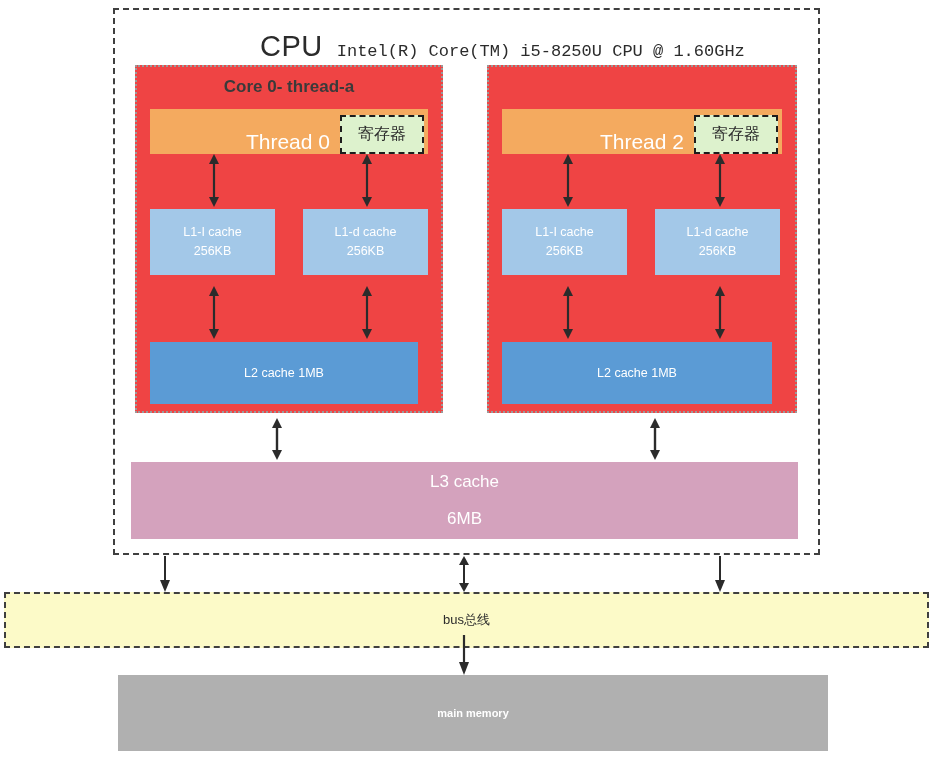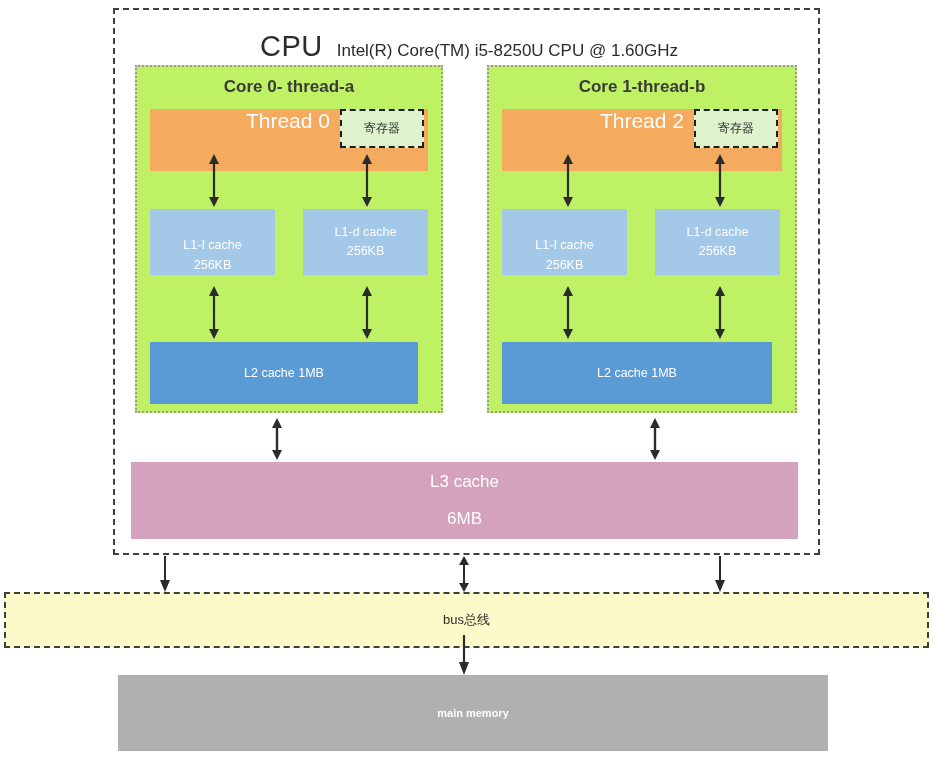--- a/index.html
+++ b/index.html
@@ -41,92 +41,93 @@
     font-size: 29px;
     color: #2b2b2b;
     letter-spacing: 0.5px;
     font-weight: 400;
   }
   .cpu-model {
     font-size: 17px;
     color: #2b2b2b;
     margin-left: 14px;
     font-weight: 400;
+    font-family: Liberation Mono, monospace;
   }
 
   
   .core-box {
     position: absolute;
     top: 65px;
     width: 308px;
     height: 348px;
     border: 2px dotted #9a9a9a;
     box-sizing: border-box;
-    background: #bef264;
+    background: #ef4444;
   }
   #core-0 { left: 135px; }
   #core-1 { left: 487px; width: 310px; }
 
   .core-title {
     position: absolute;
     left: 0; top: 10px;
     width: 100%;
     text-align: center;
     font-size: 17px;
     font-weight: bold;
     color: #3a3a3a;
   }
 
   
   .thread-bar {
     position: absolute;
     top: 42px;
     left: 13px;
     right: 13px;
-    height: 62px;
+    height: 45px;
     background: #f4aa5f;
     display: flex;
-    align-items: flex-start;
+    align-items: flex-end;
     justify-content: flex-end;
   }
   .thread-label {
     font-size: 21px;
     color: #ffffff;
     margin-right: 10px;
   }
   .register-box {
     width: 84px;
     height: 39px;
     margin-right: 4px;
     background: #ddf2cd;
     border: 2px dashed #1d1d1d;
     box-sizing: border-box;
     display: flex;
     align-items: center;
     justify-content: center;
-    font-size: 12px;
+    font-size: 16px;
     color: #2c2c2c;
   }
 
   
   .l1-cache {
     position: absolute;
     top: 142px;
     width: 125px;
     height: 66px;
     background: #a3c8e8;
     color: #ffffff;
     display: flex;
     flex-direction: column;
     align-items: center;
     justify-content: center;
     font-size: 12.5px;
     line-height: 1.55;
   }
-  .l1-left  { left: 13px; justify-content: flex-end; }
+  .l1-left  { left: 13px; }
   .l1-right { left: 166px; }
 
   
   .l2-cache {
     position: absolute;
     top: 275px;
     left: 13px;
     right: 23px;
     height: 62px;
     background: #5b9bd5;
@@ -220,21 +221,20 @@
       <span>L1-d cache</span>
       <span>256KB</span>
     </div>
 
     <div class="l2-cache">
       <span>L2 cache 1MB</span>
     </div>
   </div>
 
   <div class="core-box" id="core-1">
-    <div class="core-title">Core 1-thread-b</div>
 
     <div class="thread-bar">
       <span class="thread-label">Thread 2</span>
       <div class="register-box">
         <span>寄存器</span>
       </div>
     </div>
 
     <div class="l1-cache l1-left">
       <span>L1-I cache</span>

